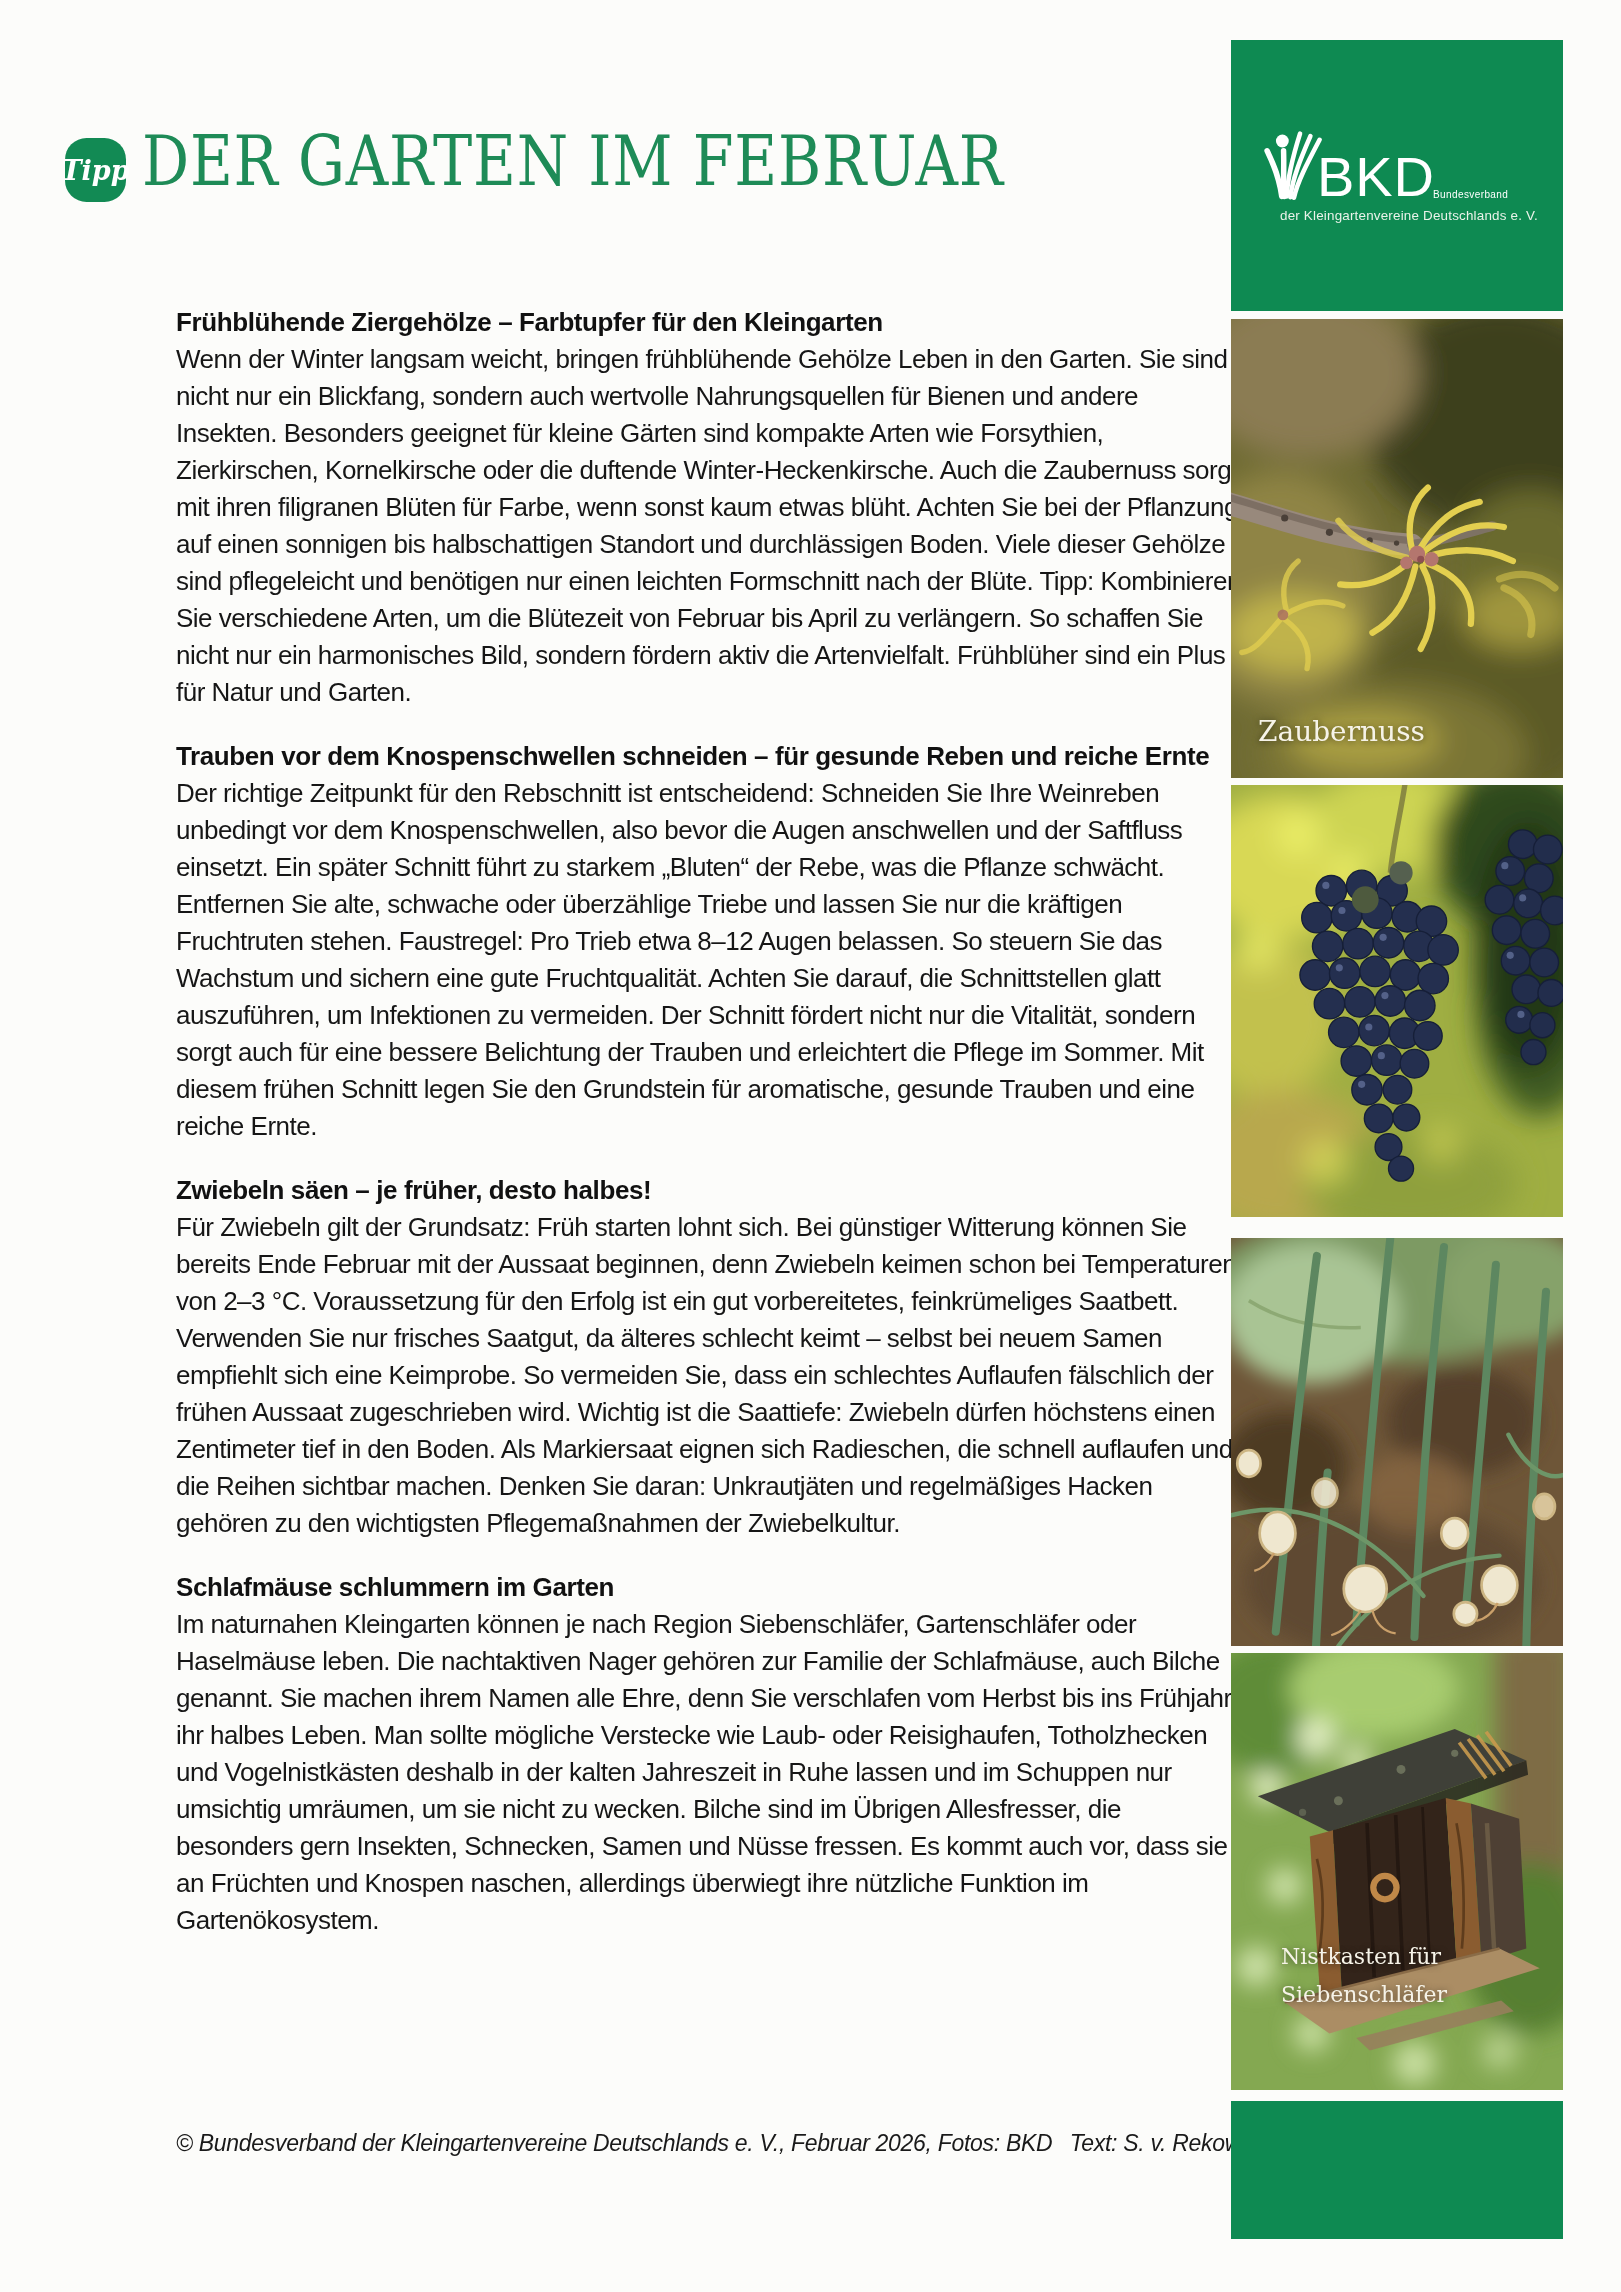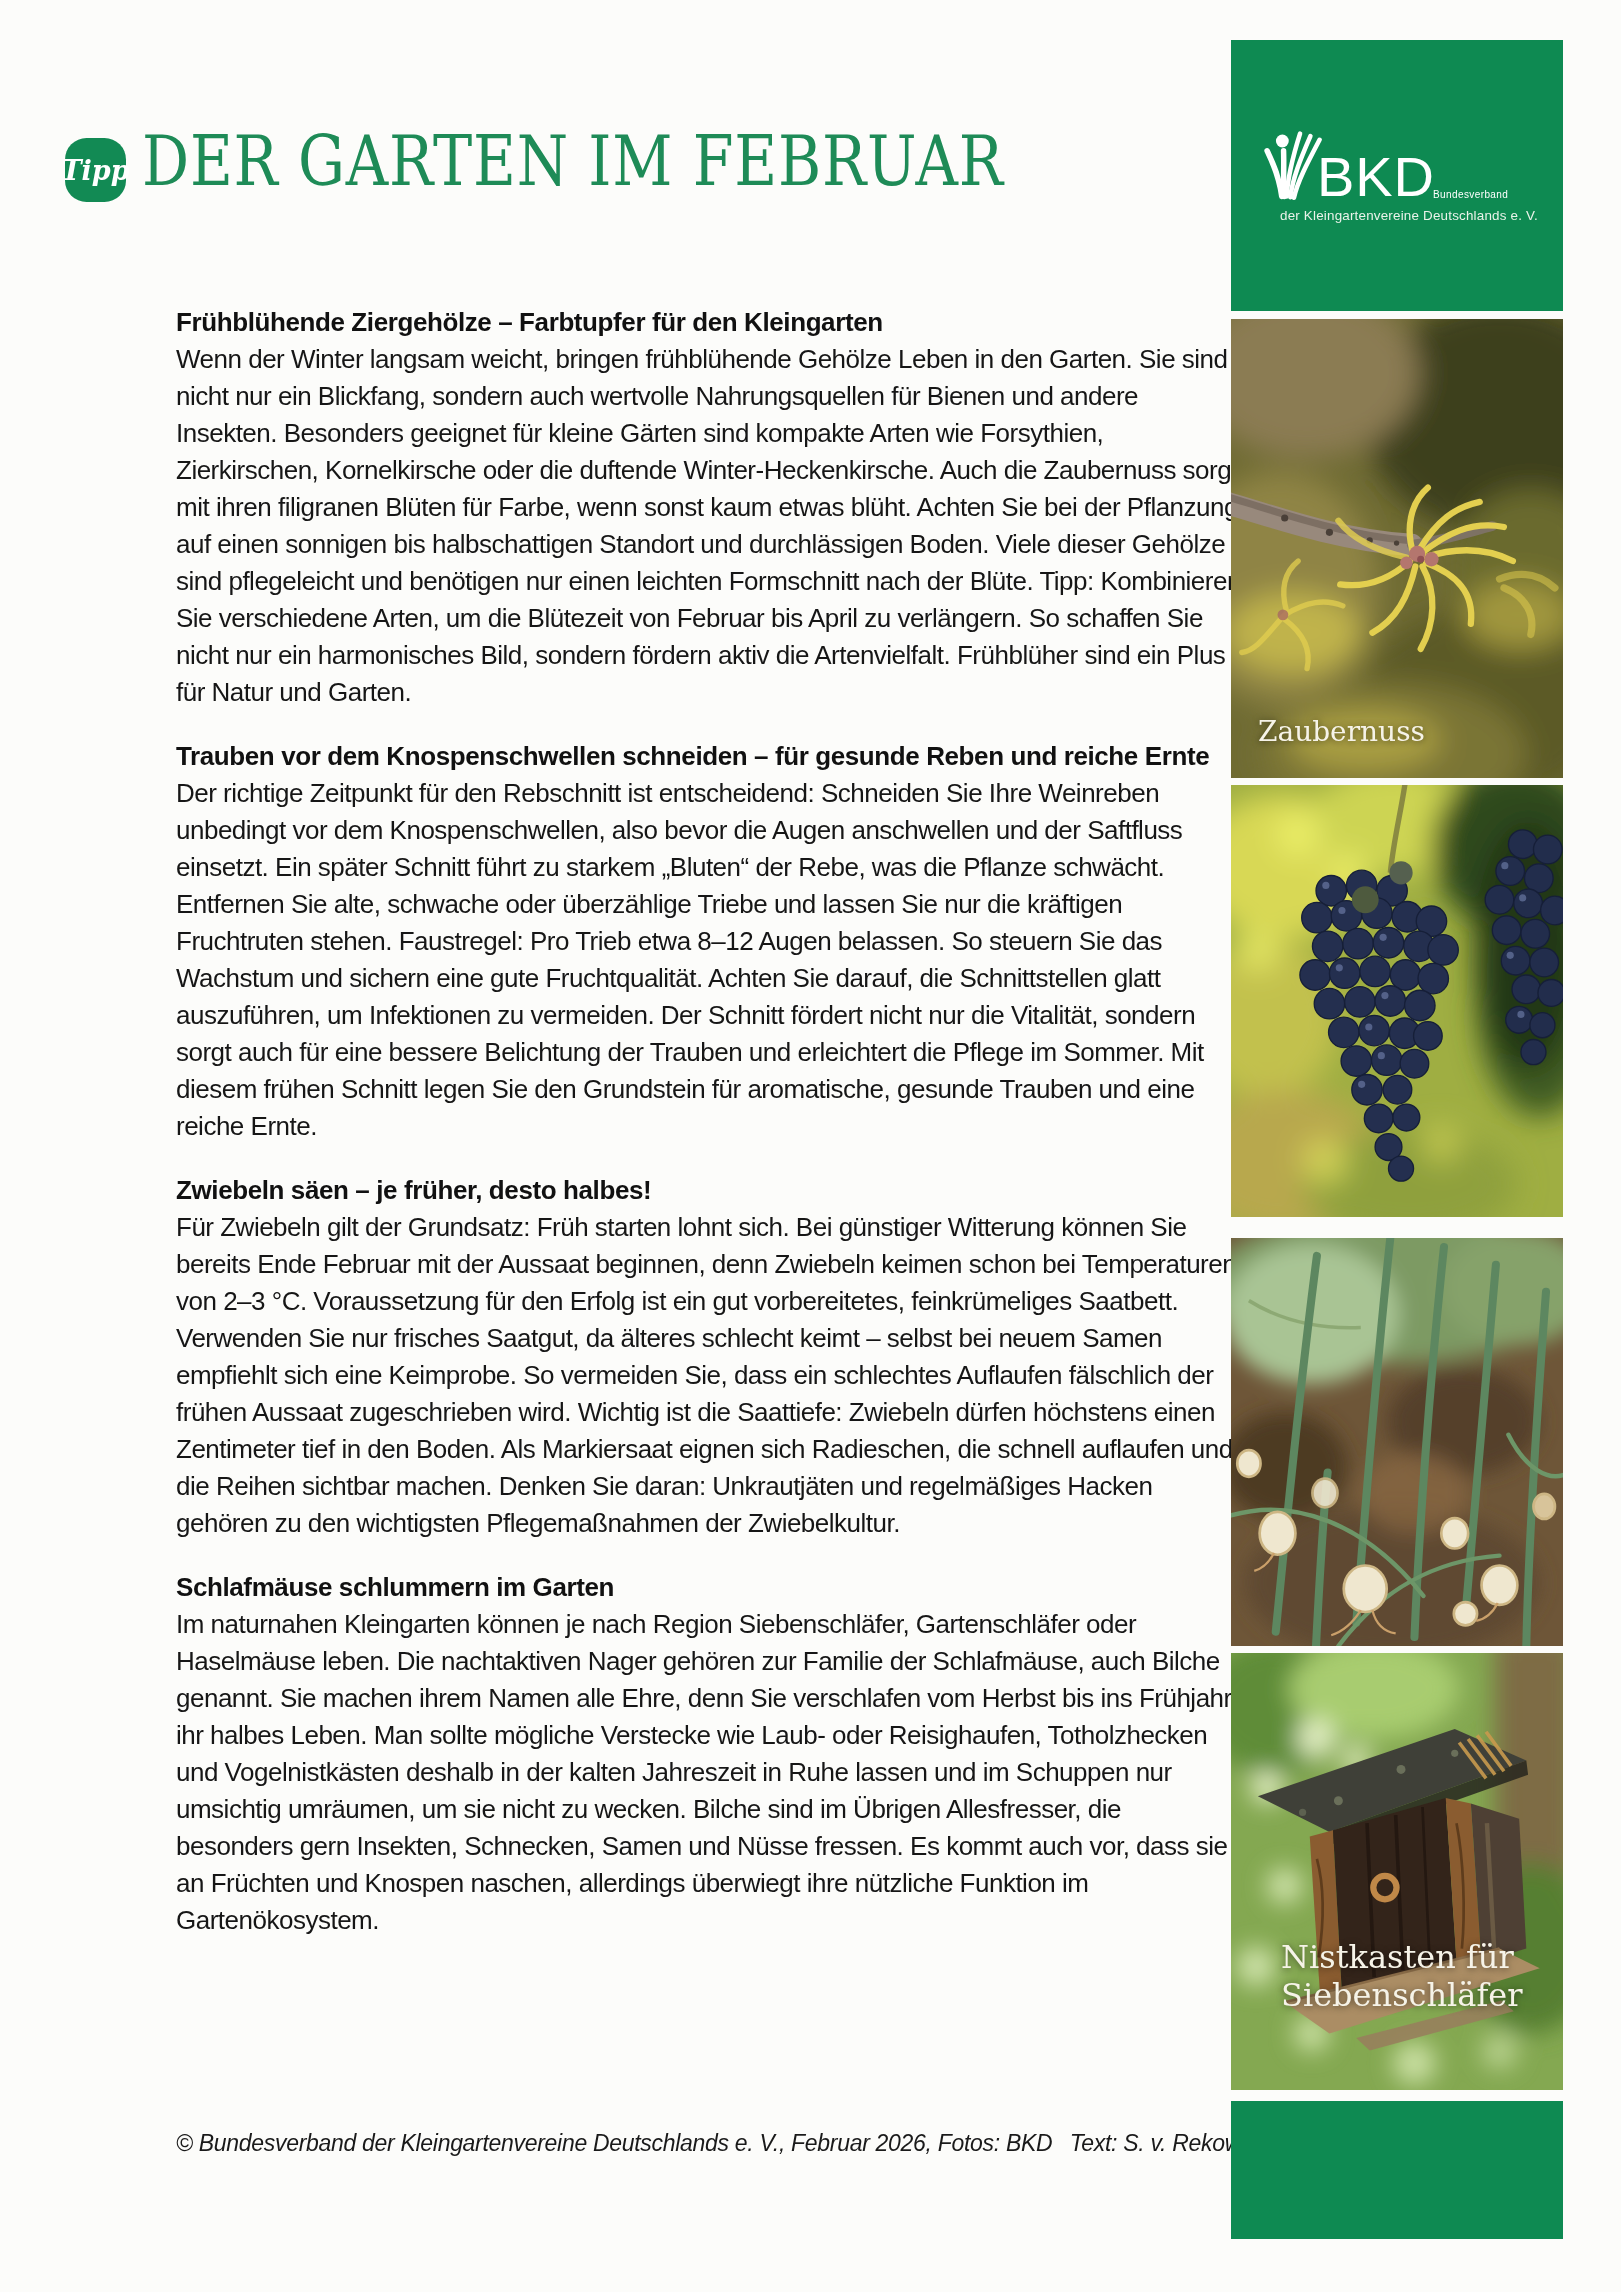--- a/index.html
+++ b/index.html
@@ -37,21 +37,21 @@
 
   .photo{position:absolute;left:0;width:332px;margin:0;overflow:hidden;background:#7f1d1d;}
   .photo svg{display:block;width:100%;height:100%;}
   .photo-1{top:319px;height:459px;}
   .photo-2{top:785px;height:432px;}
   .photo-3{top:1238px;height:408px;}
   .photo-4{top:1653px;height:437px;}
   figcaption{position:absolute;font-family:"DejaVu Serif",serif;color:#f6f3e8;
              text-shadow:0 0.9px 7.2px rgba(0,0,0,.55);}
   .photo-1 figcaption{left:27px;bottom:30px;font-size:28px;}
-  .photo-4 figcaption{left:50px;top:285px;font-size:32px;line-height:38px;white-space:pre-line;}
+  .photo-4 figcaption{left:50px;top:285px;font-size:22px;line-height:38px;white-space:pre-line;}
 </style>
 </head>
 <body>
 
 <div class="page">
 
   <div class="tipp-badge">
     <span>Tipp</span>
   </div>
   <h1 class="title">DER GARTEN IM FEBRUAR</h1>

